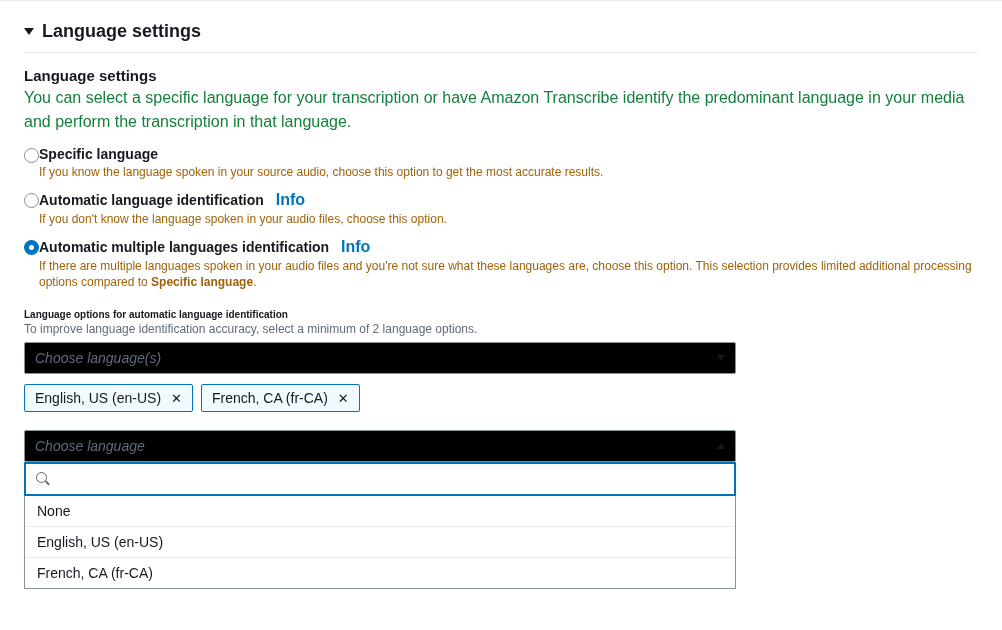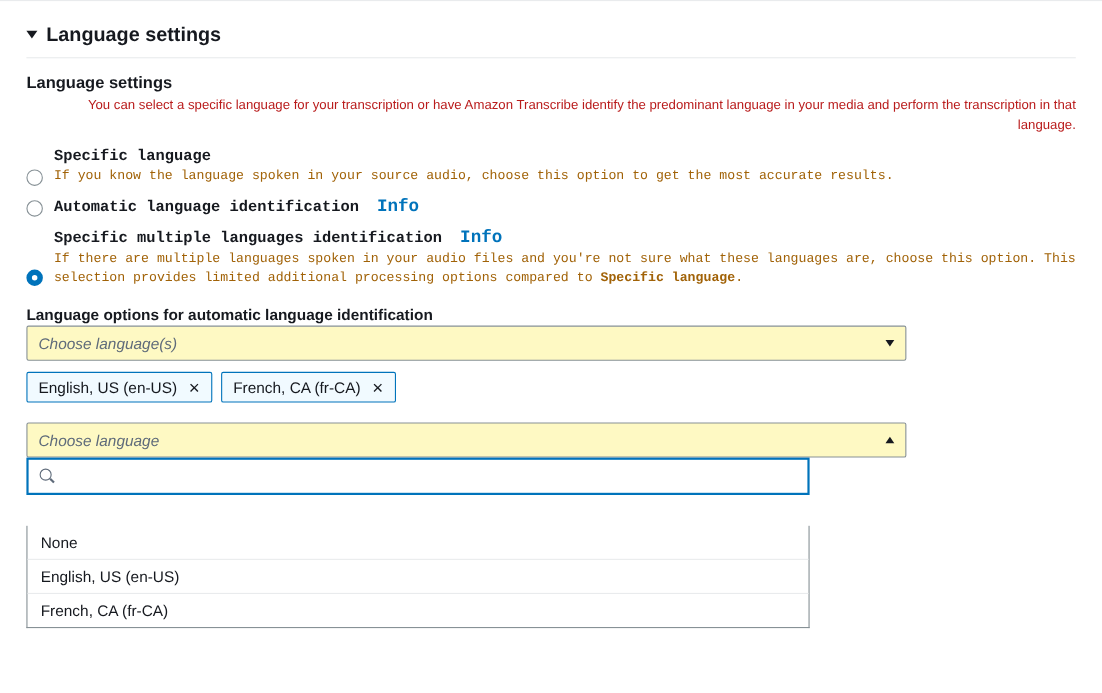--- a/index.html
+++ b/index.html
@@ -32,35 +32,32 @@
     .section-title {
       font-size: 18px;
       font-weight: 700;
     }
     .subsection-title {
       font-size: 15px;
       font-weight: 700;
       margin-bottom: 2px;
     }
     .description {
-      font-size: 12px;
-      color: #b91c1c;
+      font-size: 16px;
+      color: #15803d;
       line-height: 1.5;
       margin-bottom: 12px;
-      text-align: right;
     }
     .radio-group {
       margin-bottom: 18px;
     }
     .radio-option {
       display: flex;
-      align-items: flex-end;
-      gap: 10px;
+      align-items: flex-start;
       margin-bottom: 10px;
-      font-family: Liberation Mono, monospace;
     }
     .radio-circle {
       flex-shrink: 0;
       width: 15px;
       height: 15px;
       border: 1px solid #879196;
       border-radius: 50%;
       margin-top: 2px;
       background: #fff;
       position: relative;
@@ -89,43 +86,43 @@
       margin-top: 2px;
       line-height: 1.4;
     }
     .radio-desc .bold {
       font-weight: 700;
     }
     .field-block {
       margin-bottom: 18px;
     }
     .field-label {
-      font-size: 14px;
+      font-size: 10px;
       font-weight: 700;
       margin-bottom: 2px;
     }
     .field-label .optional {
       font-weight: 400;
       font-style: italic;
     }
     .field-desc {
       font-size: 12px;
       color: #5f6b7a;
       margin-bottom: 6px;
     }
     .select-box {
-      width: 800px;
+      width: 712px;
       height: 32px;
       border: 1px solid #879196;
       border-radius: 2px;
       display: flex;
       align-items: center;
       justify-content: space-between;
       padding: 0 10px;
-      background: #fef9c3;
+      background: #000000;
       cursor: pointer;
     }
     .select-placeholder {
       color: #5f6b7a;
       font-style: italic;
     }
     .triangle-down-sm {
       width: 0;
       height: 0;
       border-left: 4px solid transparent;
@@ -193,21 +190,20 @@
       width: 5px;
       height: 1.5px;
       background: #5f6b7a;
       transform: rotate(45deg);
       top: 10px;
       left: 9px;
     }
     .dropdown-list {
       border: 1px solid #879196;
       border-top: none;
-      margin-top: 28px;
     }
     .dropdown-item {
       padding: 7px 12px;
       font-size: 14px;
       border-top: 1px solid #e9ebed;
       cursor: pointer;
     }
     .dropdown-item:first-child {
       border-top: none;
     }
@@ -233,38 +229,40 @@
         <span class="radio-label">Specific language</span>
         <div class="radio-desc">If you know the language spoken in your source audio, choose this option to get the most accurate results.</div>
       </div>
     </div>
 
     <div class="radio-option">
       <div class="radio-circle"></div>
       <div class="radio-content">
         <span class="radio-label">Automatic language identification</span>
         <span class="info-link">Info</span>
+        <div class="radio-desc">If you don't know the language spoken in your audio files, choose this option.</div>
       </div>
     </div>
 
     <div class="radio-option">
       <div class="radio-circle selected"></div>
       <div class="radio-content">
-        <span class="radio-label">Specific multiple languages identification</span>
+        <span class="radio-label">Automatic multiple languages identification</span>
         <span class="info-link">Info</span>
         <div class="radio-desc">
           <span>If there are multiple languages spoken in your audio files and you're not sure what these languages are, choose this option. This selection provides limited additional processing options compared to </span><span class="bold">Specific language</span><span>.</span>
         </div>
       </div>
     </div>
 
   </div>
 
   <div class="field-block">
     <div class="field-label">Language options for automatic language identification</div>
+    <div class="field-desc">To improve language identification accuracy, select a minimum of 2 language options.</div>
     <div class="select-box">
       <span class="select-placeholder">Choose language(s)</span>
       <div class="triangle-down-sm"></div>
     </div>
     <div class="tokens">
       <div class="token">
         <span>English, US (en-US)</span>
         <span class="token-x">✕</span>
       </div>
       <div class="token">

